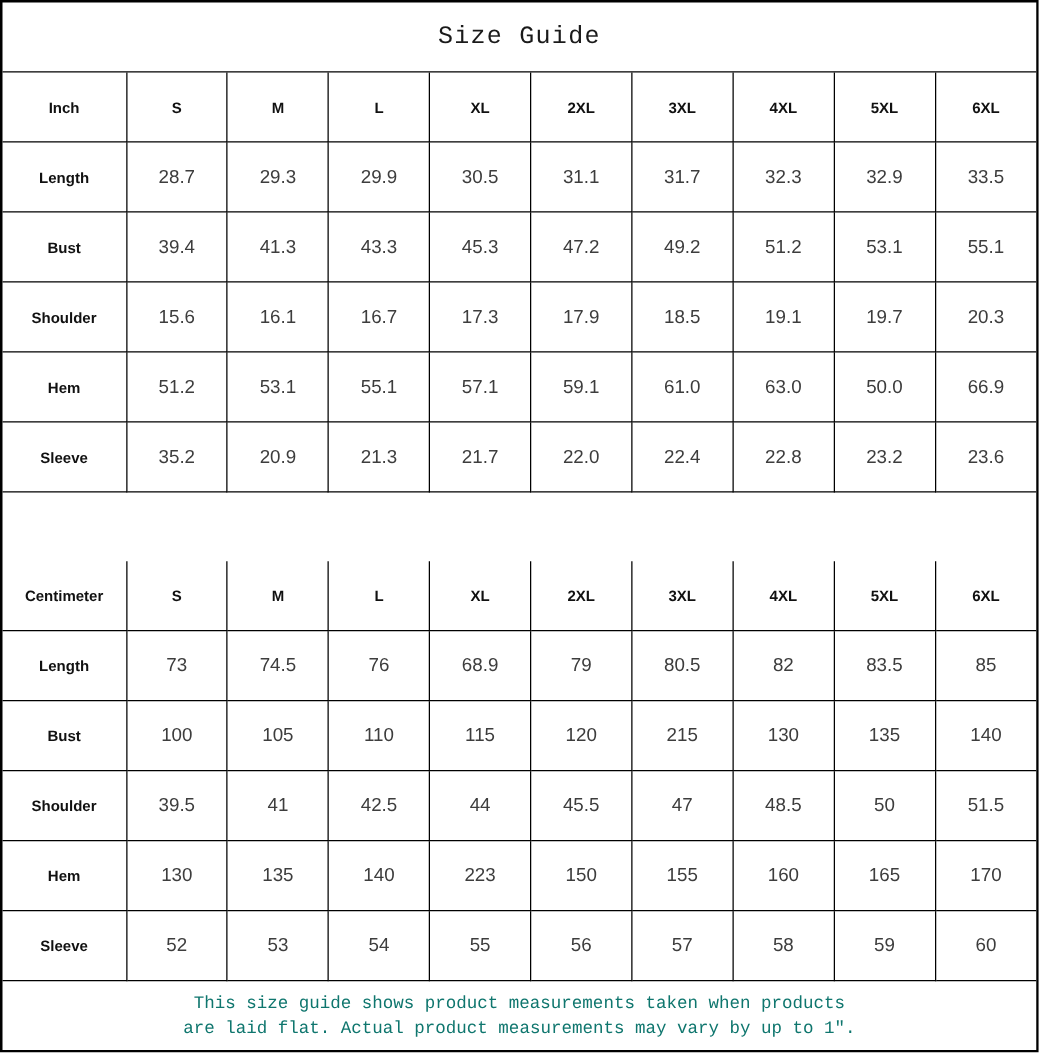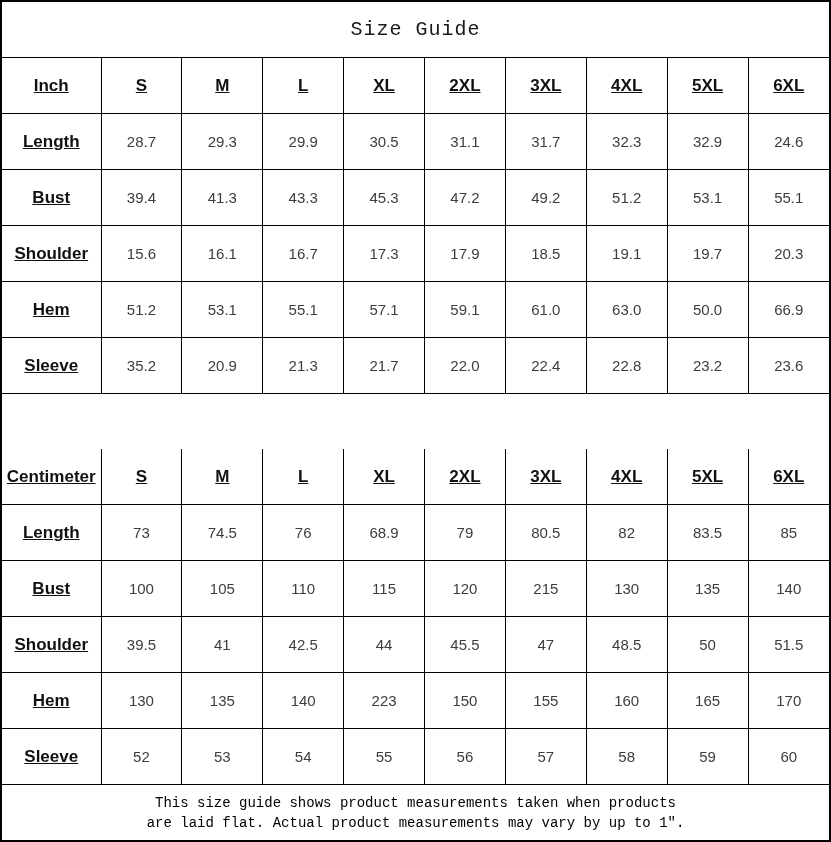--- a/index.html
+++ b/index.html
@@ -39,23 +39,22 @@
   table.size-table th,
   table.size-table td {
     border: 1px solid #000;
     height: 55px;
     text-align: center;
     vertical-align: middle;
     padding: 0;
   }
   table.size-table th {
     font-weight: bold;
-    font-size: 17px;
+    font-size: 12px;
     color: #111;
-    text-decoration: underline;
   }
   table.size-table td {
     font-weight: normal;
     font-size: 15px;
     color: #3d3d3d;
   }
   table.size-table col.unit-col {
     width: 99px;
   }
   table.size-table tr > *:first-child {
@@ -73,21 +72,21 @@
   }
   .footer {
     flex: 1 1 auto;
     display: flex;
     flex-direction: column;
     align-items: center;
     justify-content: center;
     font-family: "Liberation Mono", "DejaVu Sans Mono", monospace;
     font-size: 14px;
     line-height: 20px;
-    color: #000000;
+    color: #0f766e;
     text-align: center;
   }
 </style>
 </head>
 <body>
 
 <div class="page">
   <div class="title">Size Guide</div>
 
   <table class="size-table">
@@ -121,21 +120,21 @@
         <tr>
           <th>Length</th>
           <td>28.7</td>
           <td>29.3</td>
           <td>29.9</td>
           <td>30.5</td>
           <td>31.1</td>
           <td>31.7</td>
           <td>32.3</td>
           <td>32.9</td>
-          <td>24.6</td>
+          <td>33.5</td>
         </tr>
         <tr>
           <th>Bust</th>
           <td>39.4</td>
           <td>41.3</td>
           <td>43.3</td>
           <td>45.3</td>
           <td>47.2</td>
           <td>49.2</td>
           <td>51.2</td>

